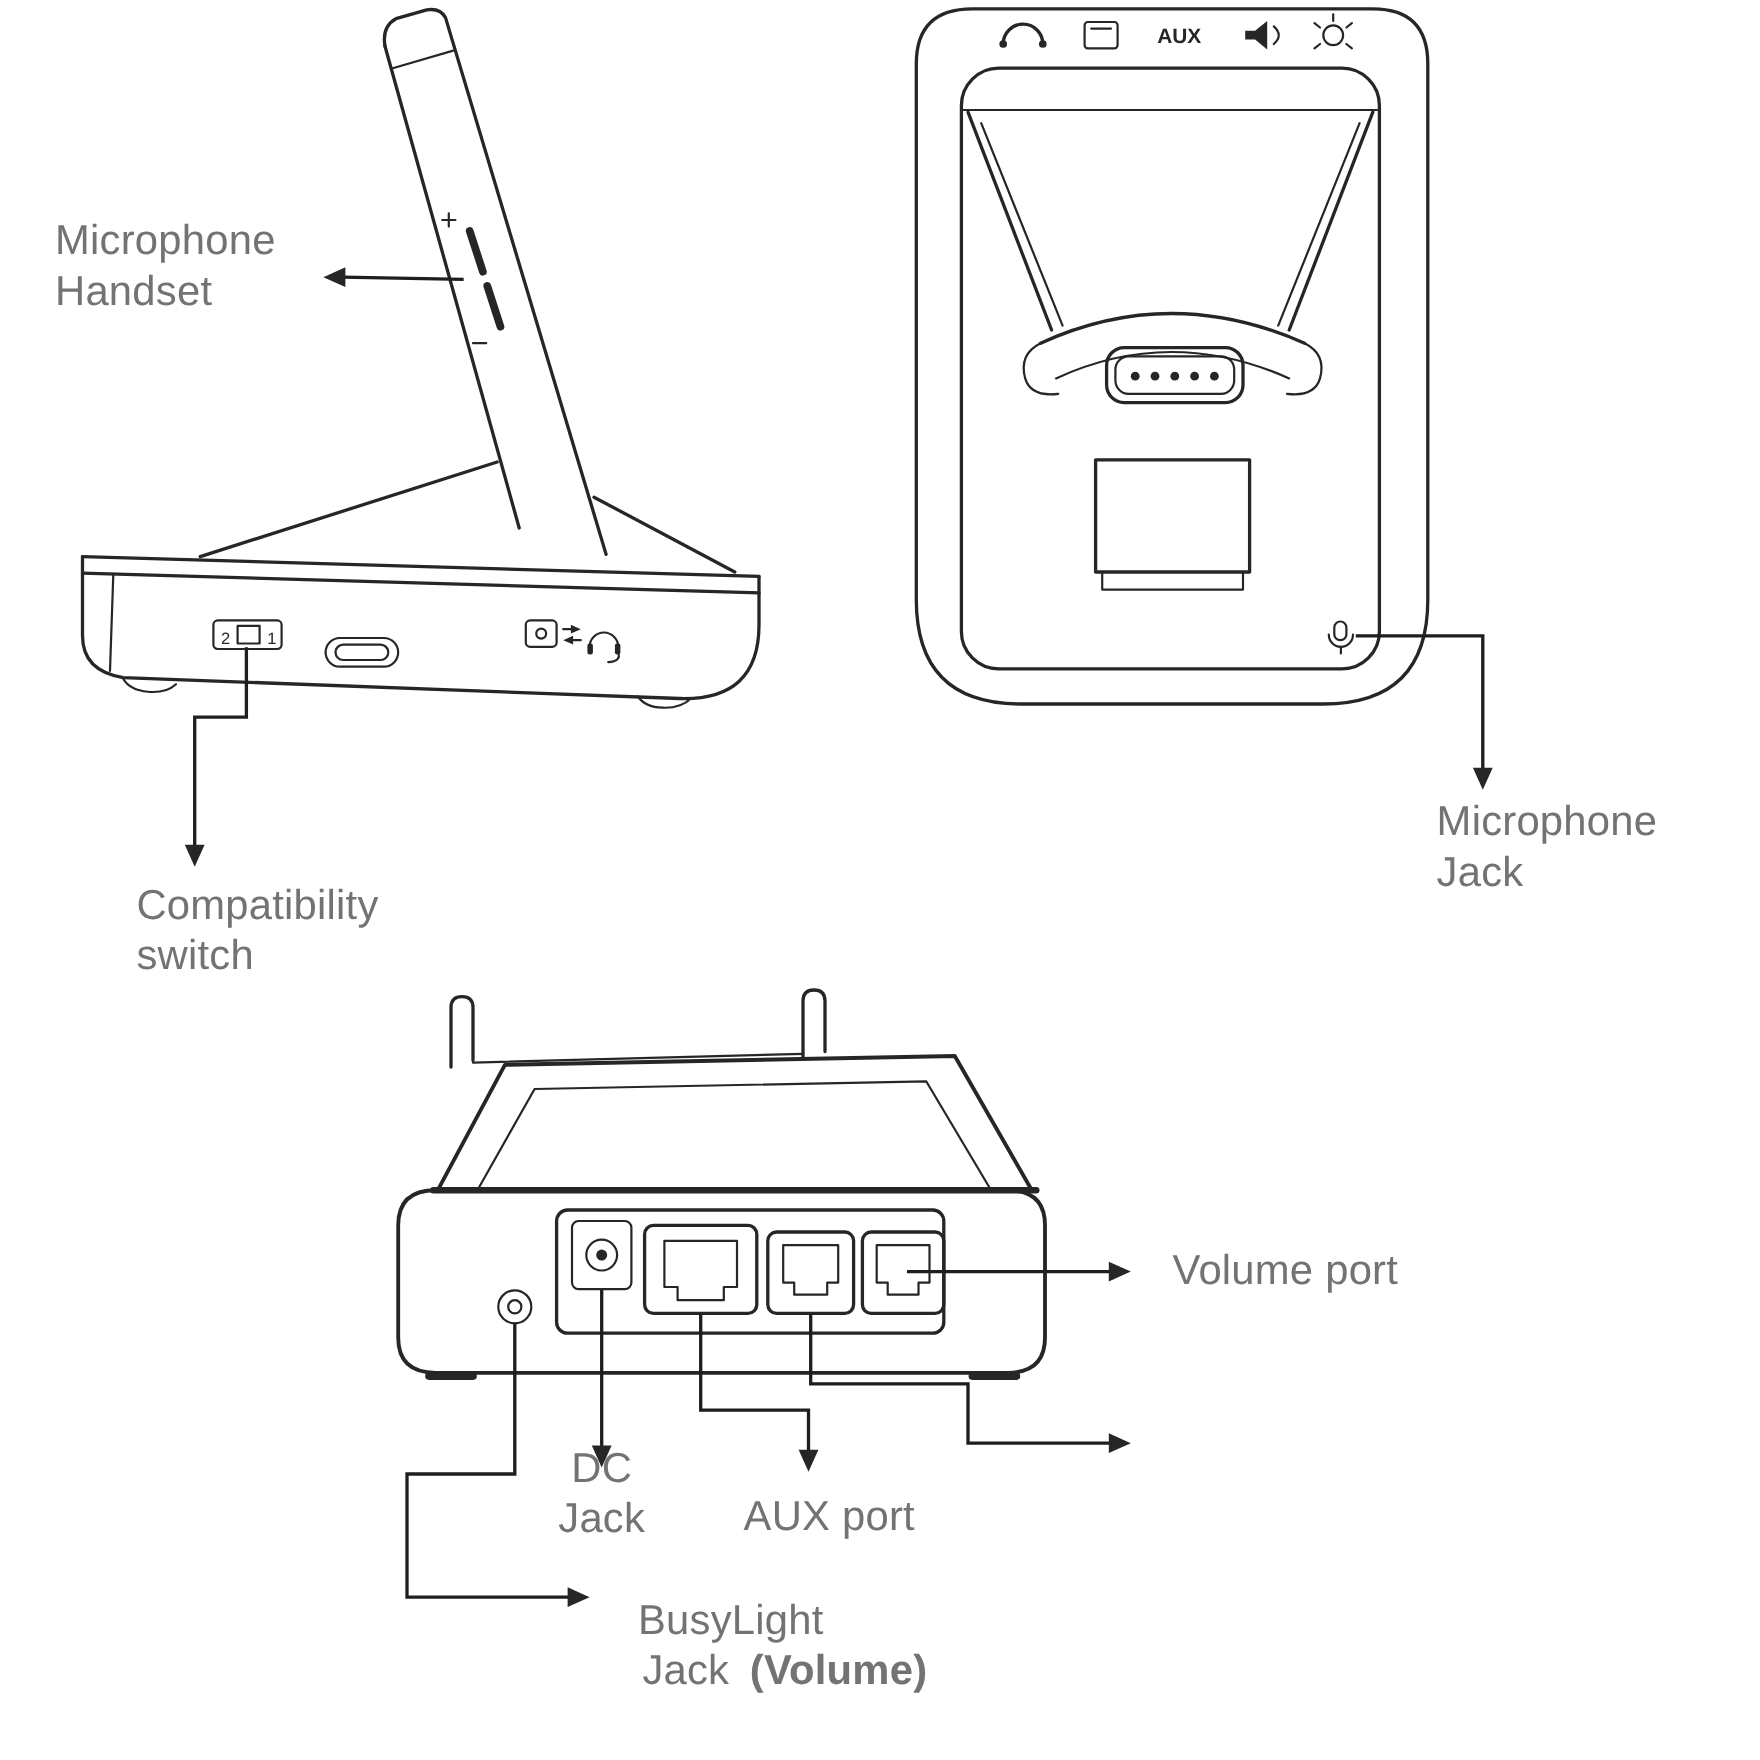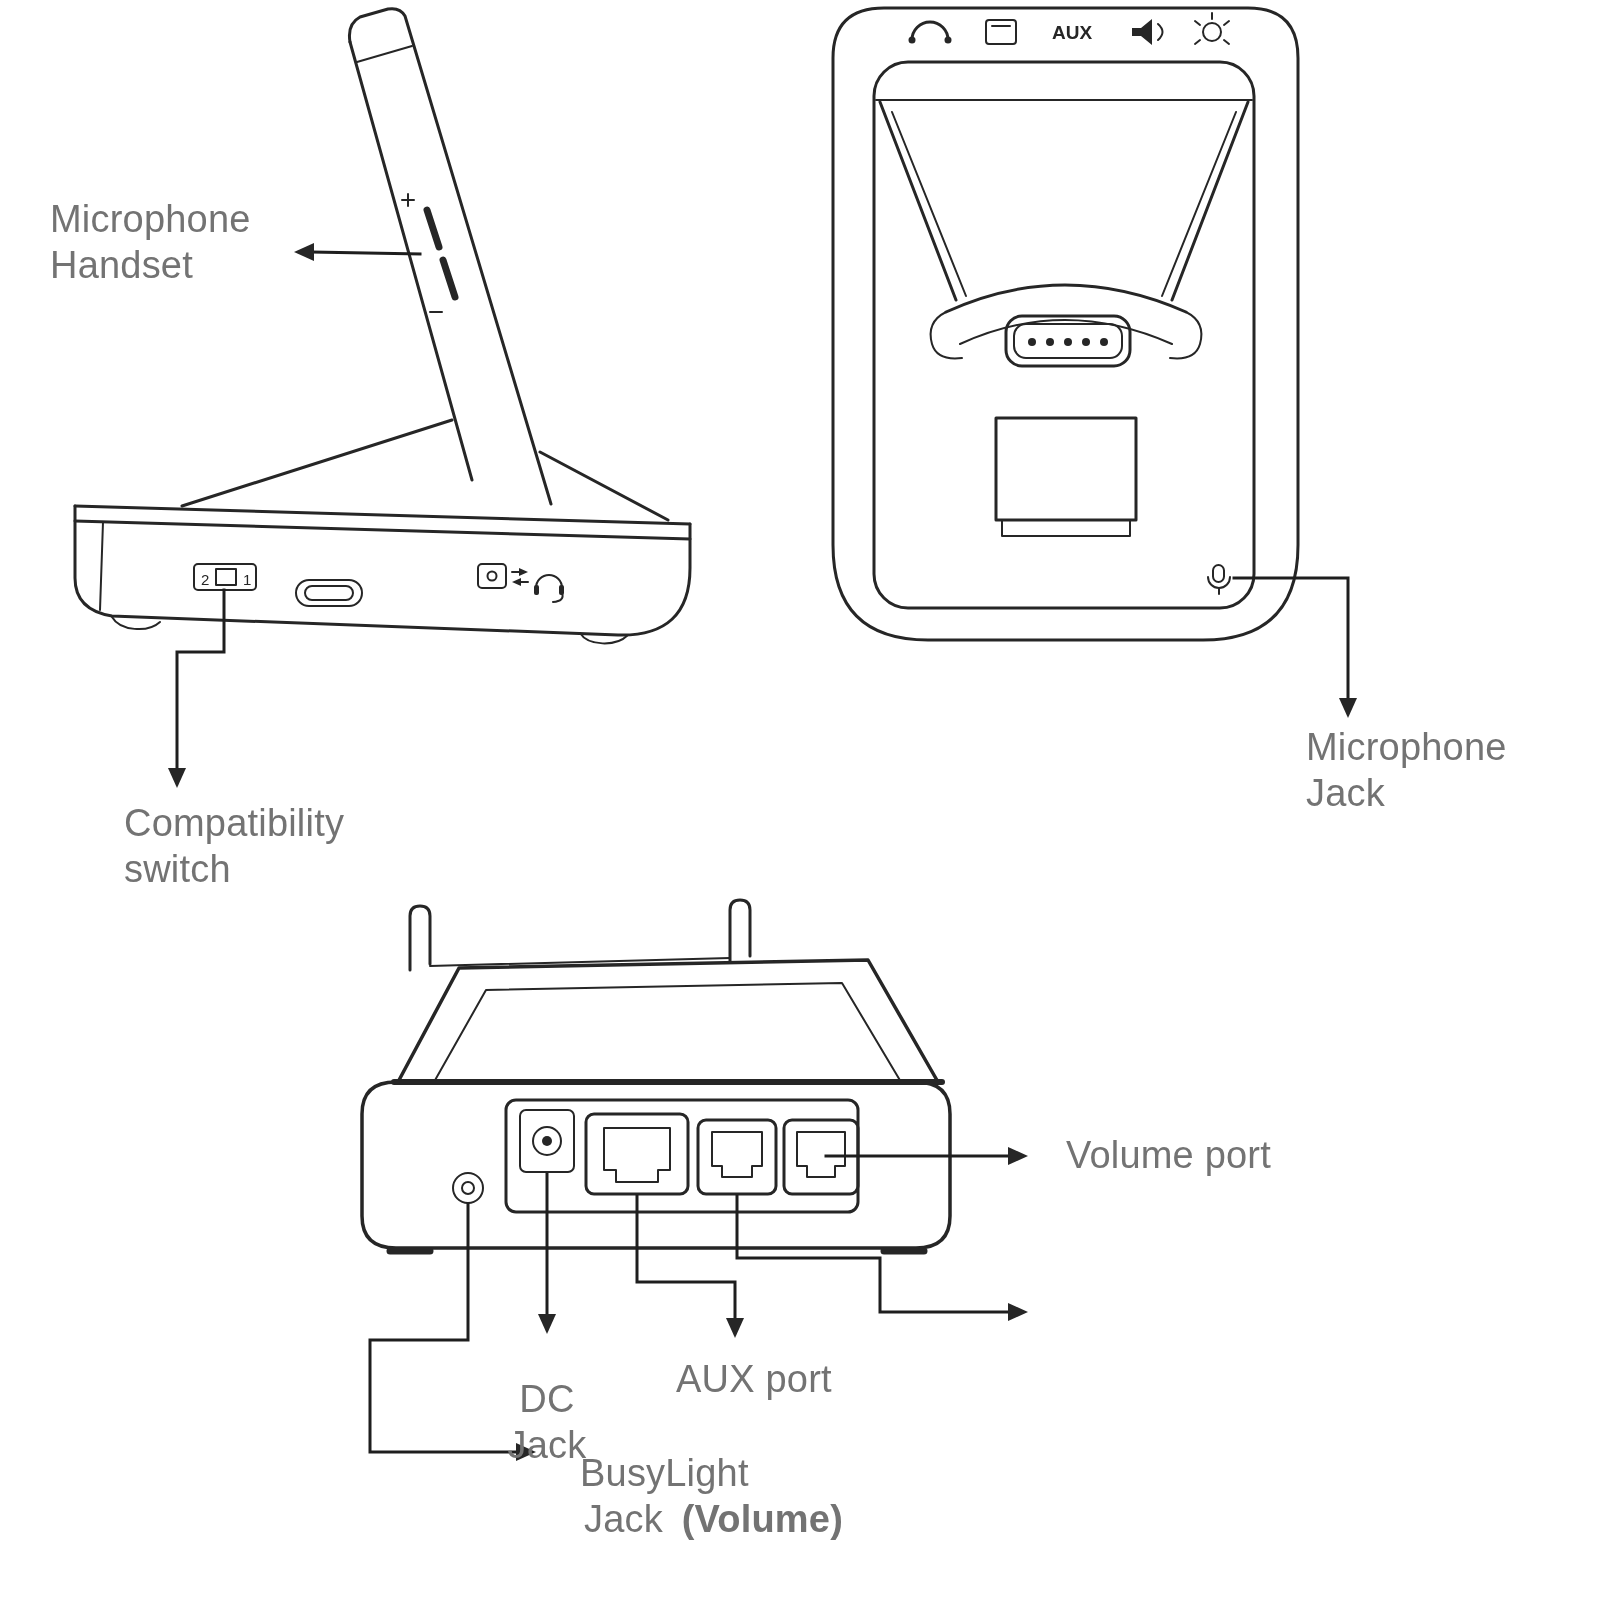--- a/index.html
+++ b/index.html
@@ -231,21 +231,21 @@
   <div class="label" style="left:1306px; top:724px;">
     <div>Microphone</div>
     <div>Jack</div>
   </div>
 
   <div class="label" style="left:1066px; top:1132px;">
     <span>Volume port</span>
   </div>
 
 
-  <div class="label center" style="left:492px; top:1376px; width:110px;">
+  <div class="label center" style="left:492px; top:1312px; width:110px;">
     <div>DC</div>
     <div>Jack</div>
   </div>
 
   <div class="label" style="left:676px; top:1356px;">
     <span>AUX port</span>
   </div>
 
   <div class="label" style="left:580px; top:1436px;margin-top:14px;">
     <span>BusyLight</span>

